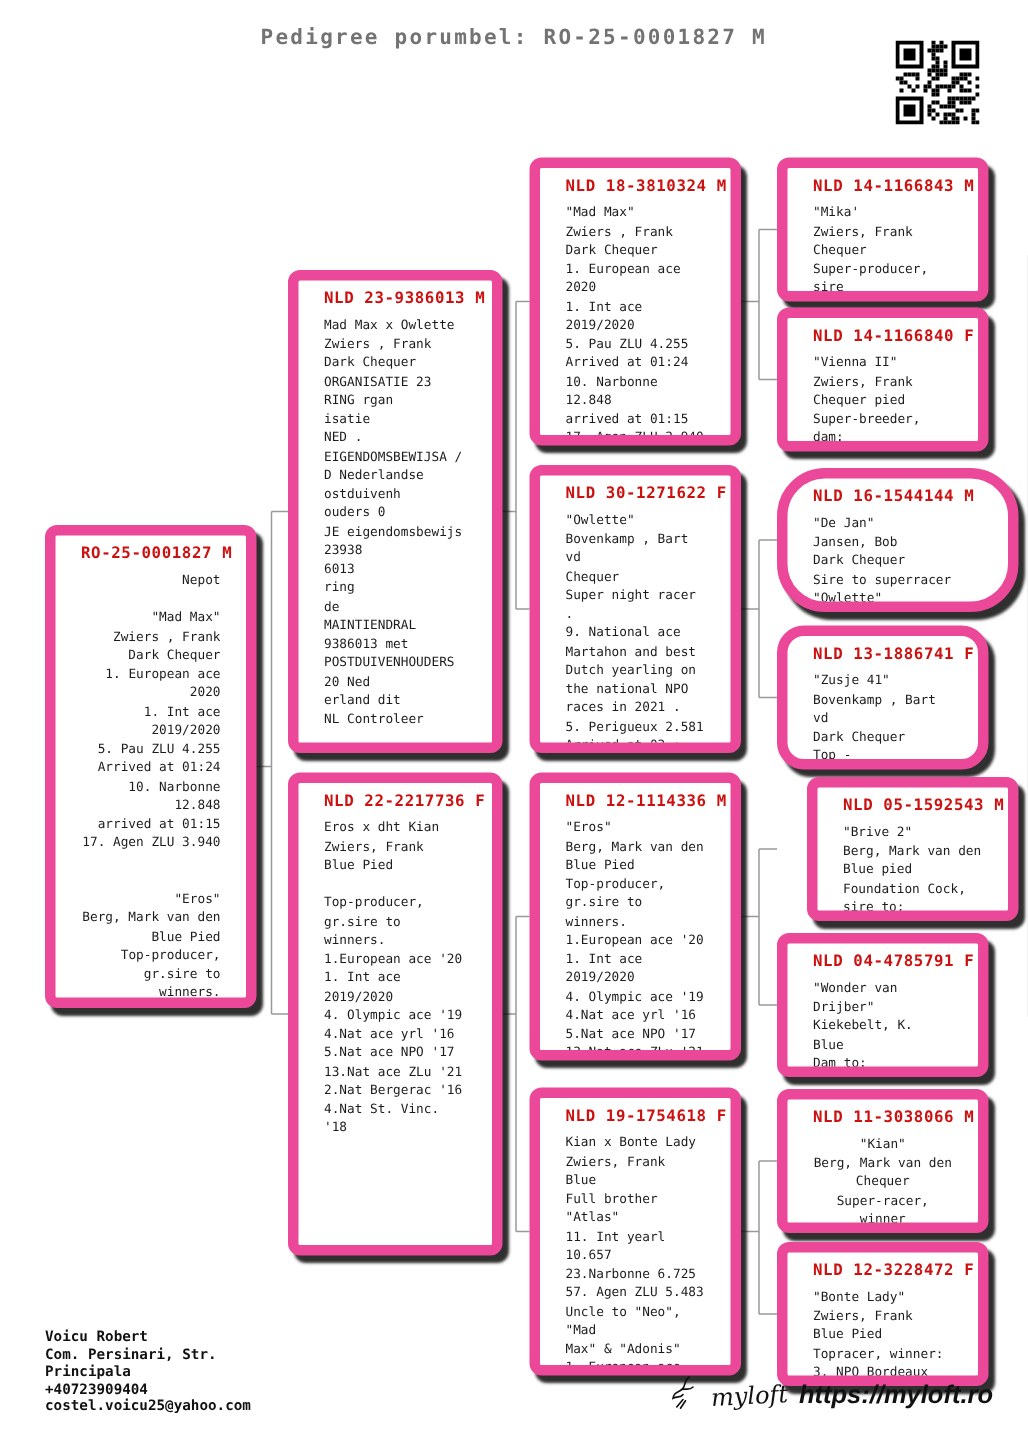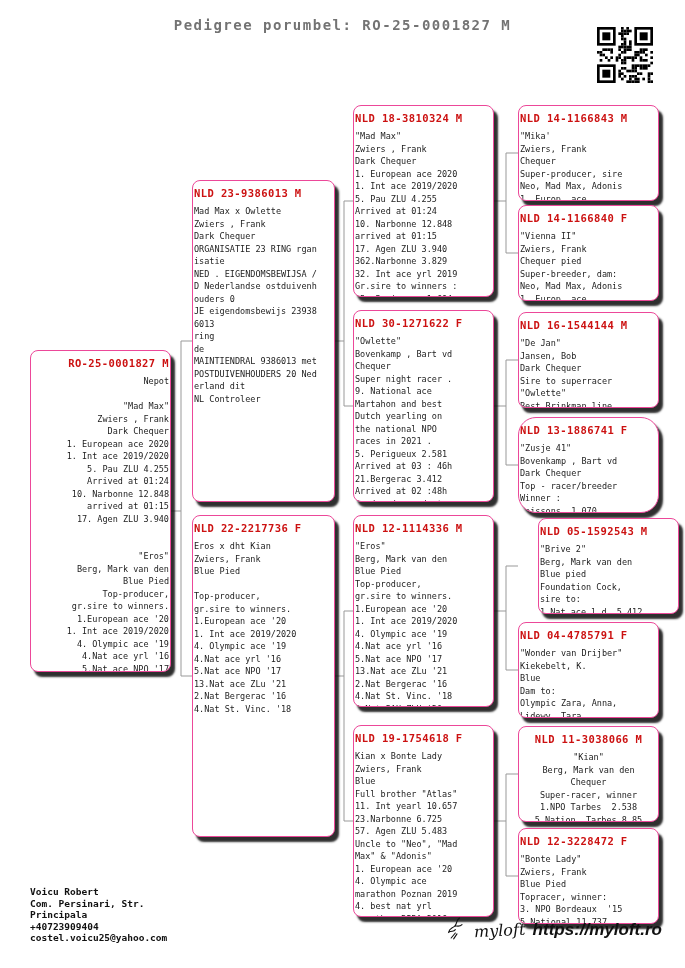--- a/index.html
+++ b/index.html
@@ -2,37 +2,37 @@
 <html><head>
 <meta charset="utf-8">
 <style>
   html,body{margin:0;padding:0;background:#e8e8e8;}
   #page{position:relative;width:685px;height:968px;background:#ffffff;overflow:hidden;
         font-family:"DejaVu Sans Mono",monospace;}
   .page-title{position:absolute;top:17px;left:50%;transform:translateX(-50%);
         font-size:14px;font-weight:bold;letter-spacing:1.5px;color:#737373;white-space:nowrap;}
   .qr{position:absolute;top:27px;left:597px;width:56px;height:56px;}
   .connectors{position:absolute;left:0;top:0;pointer-events:none;}
-  .pbox{position:absolute;background:#fff;border:1px solid #ec4899;border-radius:8px;
-        box-shadow:4px 5px 2px rgba(10,10,10,0.85);padding:6px 1px;box-sizing:border-box;
+  .pbox{position:absolute;background:#fff;border:7px solid #ec4899;border-radius:8px;
+        box-shadow:4px 5px 2px rgba(10,10,10,0.85);padding:6px 17px;box-sizing:border-box;
         overflow:hidden;}
   .ring{font-size:10.5px;font-weight:bold;color:#cc1111;letter-spacing:0.4px;
         margin-bottom:6px;white-space:nowrap;}
   .body{font-size:8.5px;line-height:12.5px;color:#1c1c1c;white-space:pre-wrap;}
   
   .b0{left:30px;top:350px;width:141px;height:322px;text-align:right;}
   .b1{left:192px;top:180px;width:143px;height:322px;}
   .b2{left:192px;top:515px;width:143px;height:322px;}
   .b3{left:353px;top:105px;width:141px;height:192px;}
   .b4{left:353px;top:310px;width:141px;height:192px;}
   .b5{left:353px;top:515px;width:141px;height:192px;}
   .b6{left:353px;top:725px;width:141px;height:192px;}
   .b7{left:518px;top:105px;width:141px;height:96px;}
   .b8{left:518px;top:205px;width:141px;height:96px;}
-  .b9{left:518px;top:312px;width:141px;height:96px;}
+  .b9{left:518px;top:312px;width:161px;height:96px;border-radius:32px;}
   .b10{left:518px;top:417px;width:141px;height:96px;border-radius:18px;}
   .b11{left:518px;top:518px;width:141px;height:96px;margin-left:20px;}
   .b12{left:518px;top:622px;width:141px;height:96px;}
   .b13{left:518px;top:726px;width:141px;height:96px;text-align:center;}
   .b14{left:518px;top:828px;width:141px;height:96px;}
   .contact{position:absolute;left:30px;top:886px;font-size:9.5px;font-weight:bold;
         line-height:11.6px;color:#111;white-space:pre-wrap;}
   .logo-row{position:absolute;right:23px;top:916px;display:flex;align-items:center;gap:7px;}
   .logo-script{font-family:"DejaVu Serif",serif;font-style:italic;font-size:16px;color:#111;
         transform:rotate(-3deg);}

